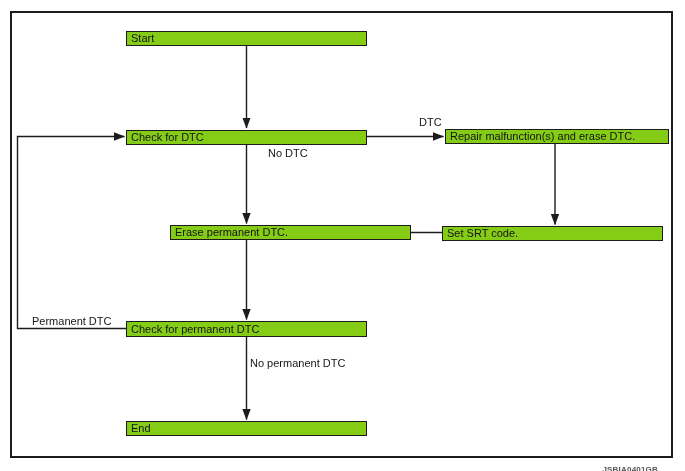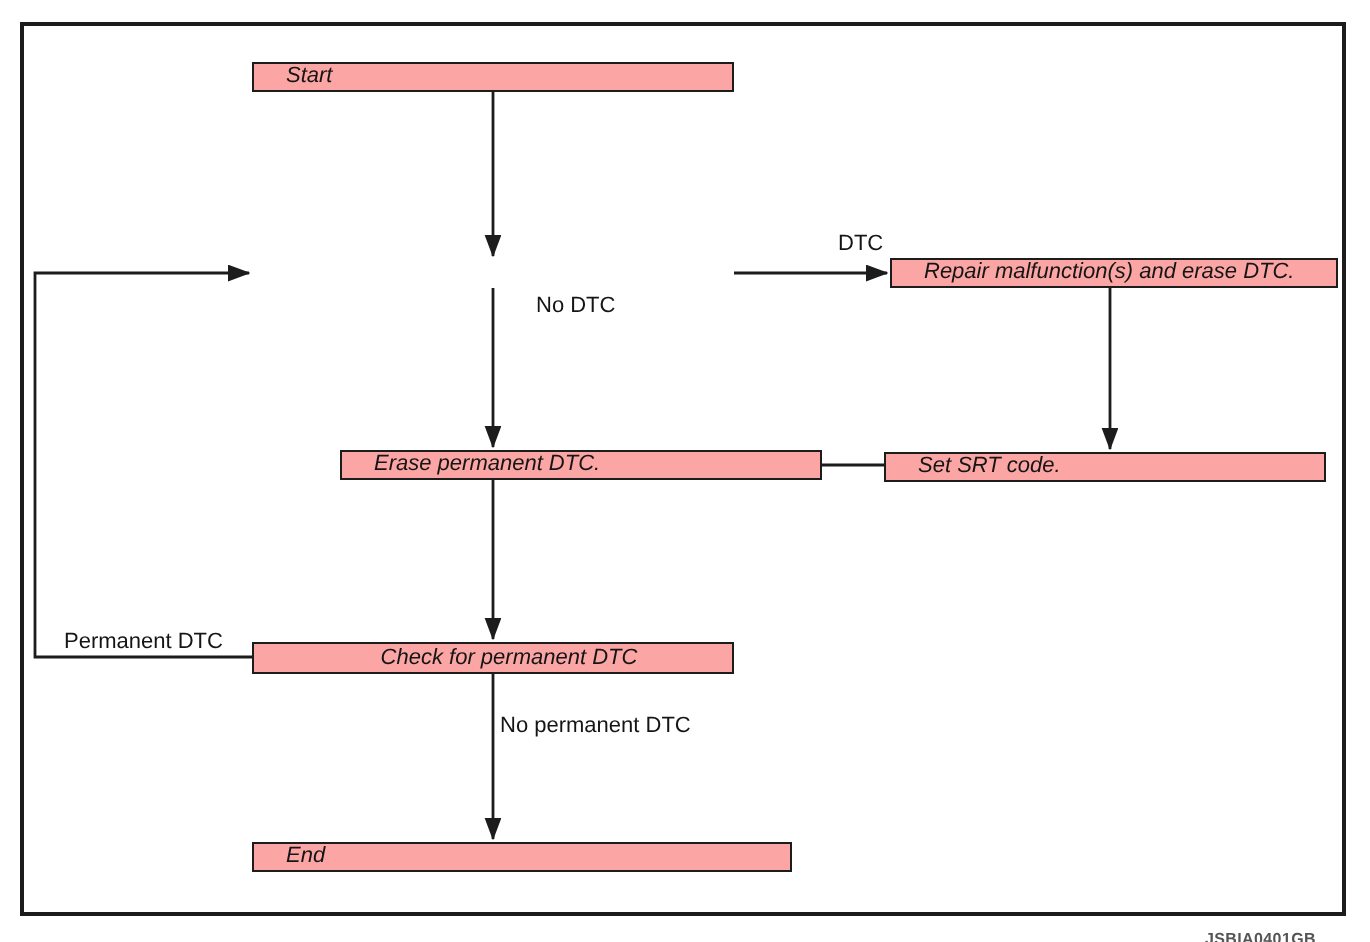--- a/index.html
+++ b/index.html
@@ -22,36 +22,35 @@
   .wires {
     position: absolute;
     left: 0; top: 0;
     pointer-events: none;
   }
   .node {
     position: absolute;
     box-sizing: border-box;
     height: 15px;
     border: 1.5px solid #1c1c1c;
-    background: #fca5a5;
+    background: #84cc16;
     font-size: 11px;
     line-height: 11px;
     display: flex;
     align-items: center;
-    padding-left: 16px;
+    padding-left: 4px;
     white-space: nowrap;
-    font-style: italic;
   }
   .node-start      { left: 126px; top: 31px;  width: 241px; }
   .node-check-dtc  { left: 126px; top: 130px; width: 241px; }
   .node-repair     { left: 445px; top: 129px; width: 224px; }
   .node-erase      { left: 126px; top: 225px; width: 241px; margin-left: 44px; }
   .node-set-srt    { left: 442px; top: 226px; width: 221px; }
-  .node-check-perm { left: 126px; top: 321px; width: 241px; height: 16px; justify-content: center; }
-  .node-end        { left: 126px; top: 421px; width: 270px; }
+  .node-check-perm { left: 126px; top: 321px; width: 241px; height: 16px; }
+  .node-end        { left: 126px; top: 421px; width: 241px; }
   .edge-label {
     position: absolute;
     font-size: 11px;
     line-height: 11px;
     white-space: nowrap;
   }
   .label-dtc        { left: 373px; top: 117px; padding-left: 46px; }
   .label-no-dtc     { left: 268px; top: 148px; }
   .label-perm-dtc   { left: 32px;  top: 316px; }
   .label-no-perm    { left: 250px; top: 342px; margin-top: 16px; }
@@ -87,20 +86,23 @@
       <path d="M246.5,239 V319.5" marker-end="url(#ah)"></path>
       <path d="M246.5,337 V419.5" marker-end="url(#ah)"></path>
       <path d="M126,328.5 H17.5 V136.5 H124.5" marker-end="url(#ah)"></path>
     </g>
   </svg>
 
   <div class="node node-start">
     <span>Start</span>
   </div>
 
+  <div class="node node-check-dtc">
+    <span>Check for DTC</span>
+  </div>
 
   <div class="node node-repair">
     <span>Repair malfunction(s) and erase DTC.</span>
   </div>
 
   <div class="node node-erase">
     <span>Erase permanent DTC.</span>
   </div>
 
   <div class="node node-set-srt">

